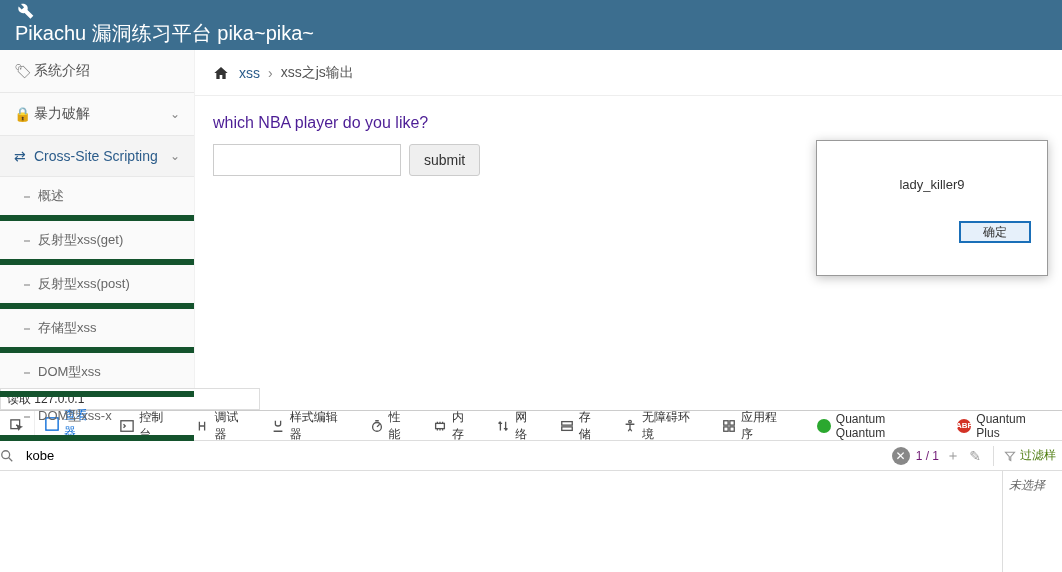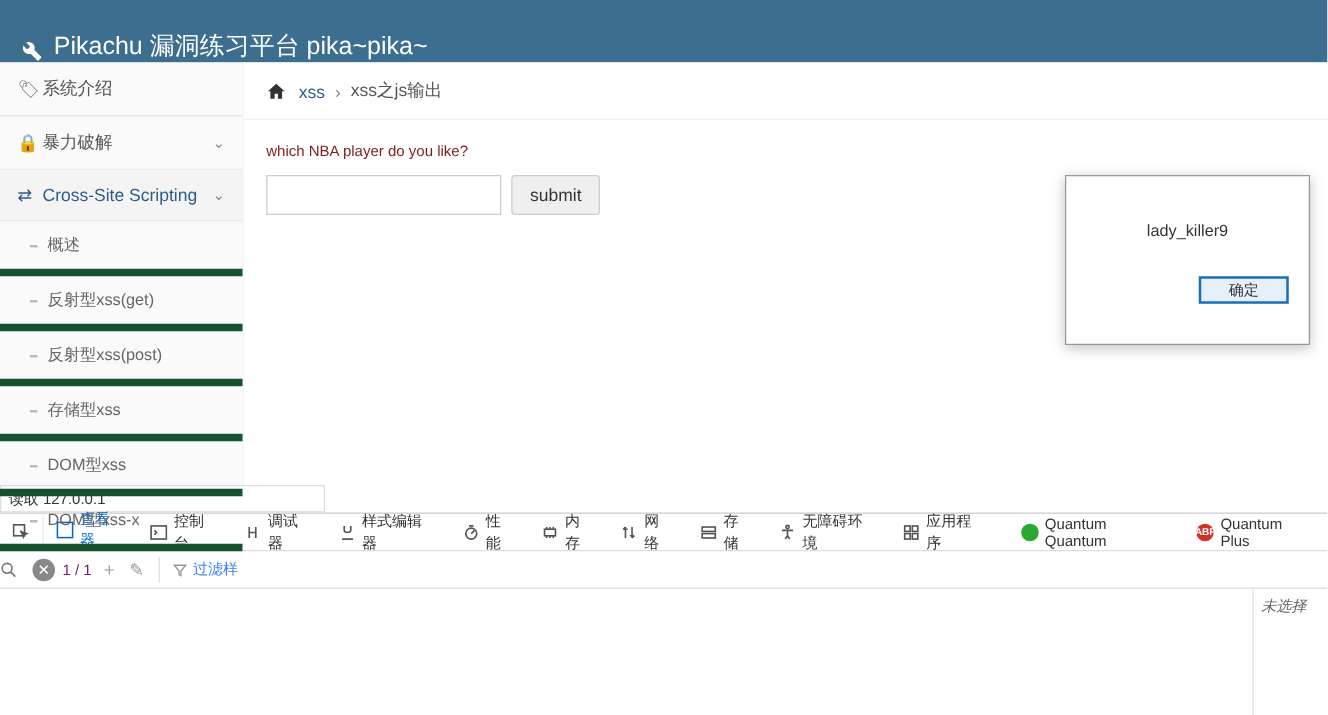--- a/index.html
+++ b/index.html
@@ -1,45 +1,45 @@
 <!DOCTYPE html>
 <html><head>
   <meta charset="utf-8">
   <style>
     * { margin: 0; padding: 0; box-sizing: border-box; font-family: Arial, "Microsoft YaHei", sans-serif; }
     body { width: 1062px; height: 572px; overflow: hidden; position: relative; background: #fff; }
     
-    .header { background: #3c6e8f; color: #fff; height: 50px; padding: 0 15px; display: flex; align-items: flex-end; font-size: 20px; }
+    .header { background: #3c6e8f; color: #fff; height: 50px; padding: 0 15px; display: flex; align-items: flex-start; font-size: 20px; flex-direction: column; }
     .header-icon { margin-right: 8px; font-size: 18px; }
     
     .main-area { display: flex; height: 338px; position: relative; }
     
     .sidebar { width: 195px; background: #f4f4f4; border-right: 1px solid #e0e0e0; }
     .sidebar-item { padding: 12px 14px; color: #555; font-size: 14px; border-bottom: 1px solid #e8e8e8; display: flex; align-items: center; cursor: pointer; position: relative; }
     .sidebar-item .ico { margin-right: 6px; color: #777; font-size: 14px; width: 14px; display: inline-block; }
     .sidebar-item .caret { margin-left: auto; color: #888; font-size: 12px; }
     .sidebar-item.active { color: #2b5c8a; background: #f4f4f4; }
     .sidebar-item.active .ico { color: #2b5c8a; }
     .sidebar-sub { padding: 10px 14px 10px 38px; color: #666; font-size: 13px; border-bottom: 6px solid #14532d; cursor: pointer; position: relative; }
     .sidebar-sub::before { content: ""; position: absolute; left: 24px; top: 50%; width: 6px; height: 2px; background: #bbb; }
     
     .content { flex: 1; background: #fff; position: relative; }
     .breadcrumb { height: 46px; display: flex; align-items: center; padding: 0 18px; border-bottom: 1px solid #eee; font-size: 14px; color: #555; }
     .breadcrumb .home-ico { margin-right: 10px; color: #333; }
     .breadcrumb .bc-link { color: #2b5c8a; }
     .breadcrumb .sep { margin: 0 8px; color: #888; }
     .body-area { padding: 18px; }
-    .question { color: #7f1d1d; font-size: 12px; margin-bottom: 12px; }
+    .question { color: #4c1d95; font-size: 16px; margin-bottom: 12px; }
     .form-row { display: flex; gap: 8px; }
     .text-input { width: 188px; height: 32px; border: 1px solid #ccc; background: #fff; padding: 0 6px; }
     .submit-btn { height: 32px; padding: 0 14px; background: #efefef; border: 1px solid #ccc; border-radius: 3px; color: #333; cursor: pointer; font-size: 14px; }
     
     .overlay { position: absolute; inset: 0; background: rgba(255,255,255,0.55); }
     
-    .alert-box { position: absolute; top: 90px; right: 14px; width: 196px; height: 136px; background: #fff; border: 1px solid #999; z-index: 50; box-shadow: 0 2px 10px rgba(0,0,0,0.25); }
+    .alert-box { position: absolute; top: 90px; right: 14px; width: 232px; height: 136px; background: #fff; border: 1px solid #999; z-index: 50; box-shadow: 0 2px 10px rgba(0,0,0,0.25); }
     .alert-msg { text-align: center; padding: 36px 10px 0; font-size: 13px; color: #333; }
     .alert-btn-row { position: absolute; bottom: 32px; right: 16px; }
     .alert-btn { width: 72px; height: 22px; border: 2px solid #1a6fb8; background: #e6f0fa; color: #333; font-size: 12px; cursor: pointer; }
     
     .status-bar { height: 22px; border: 1px solid #ddd; background: #fff; font-size: 12px; color: #333; padding: 0 6px; display: flex; align-items: center; width: 260px; }
     
     .devtools { height: 162px; border-top: 1px solid #ccc; background: #fff; display: flex; flex-direction: column; }
     .dev-tabs { height: 30px; display: flex; align-items: stretch; border-bottom: 1px solid #ddd; font-size: 12px; color: #333; }
     .dev-tab { display: flex; align-items: center; gap: 5px; padding: 0 10px; cursor: pointer; border-right: 1px solid transparent; }
     .dev-tab.first { border-right: 1px solid #eee; }
@@ -50,21 +50,21 @@
     .red-dot { width: 14px; height: 14px; background: #d33226; border-radius: 50%; color: #fff; font-size: 8px; display: inline-flex; align-items: center; justify-content: center; font-weight: bold; }
     
     .dev-search { height: 30px; display: flex; align-items: center; border-bottom: 1px solid #ddd; font-size: 13px; }
     .search-ico { width: 26px; text-align: center; color: #666; }
     .search-field { flex: 1; border: none; outline: none; font-size: 13px; height: 100%; padding-right: 6px; }
     .search-right { display: flex; align-items: center; gap: 6px; color: #666; padding-right: 6px; }
     .circ-x { width: 18px; height: 18px; background: #888; color: #fff; border-radius: 50%; font-size: 12px; display: inline-flex; align-items: center; justify-content: center; cursor: pointer; }
     .counter { font-size: 12px; color: #701a75; }
     .sm-ico { color: #999; font-size: 14px; width: 16px; text-align: center; cursor: pointer; }
     .divider { width: 1px; height: 20px; background: #ddd; margin: 0 4px; }
-    .filter-lbl { color: #3b82f6; font-size: 12px; display: flex; align-items: center; gap: 4px; }
+    .filter-lbl { color: #4d7c0f; font-size: 12px; display: flex; align-items: center; gap: 4px; }
     
     .dev-body { flex: 1; display: flex; gap: 36px; }
     .dev-left { flex: 1; }
     .dev-right { width: 60px; border-left: 1px solid #ddd; padding: 6px; font-size: 12px; color: #666; font-style: italic; }
     
     svg { display: block; }
   </style>
 </head>
 <body>
 
@@ -244,20 +244,21 @@
     </div>
   </div>
 
   <div class="dev-search">
     <span class="search-ico">
       <svg width="14" height="14" viewBox="0 0 16 16" fill="none" stroke="#777" stroke-width="1.5">
           <circle cx="6.5" cy="6.5" r="4.5"></circle>
           <path d="M10 10l4 4"></path>
         </svg>
     </span>
+    <input class="search-field" type="text" value="kobe" style="">
     <div class="search-right">
       <span class="circ-x">✕</span>
       <span class="counter">1 / 1</span>
       <span class="sm-ico">＋</span>
       <span class="sm-ico">✎</span>
       <span class="divider"></span>
       <span class="filter-lbl">
         <svg width="12" height="12" viewBox="0 0 16 16" fill="none" stroke="#999" stroke-width="1.5">
             <path d="M2 3h12l-5 6v5l-2-1v-4z"></path>
           </svg>

